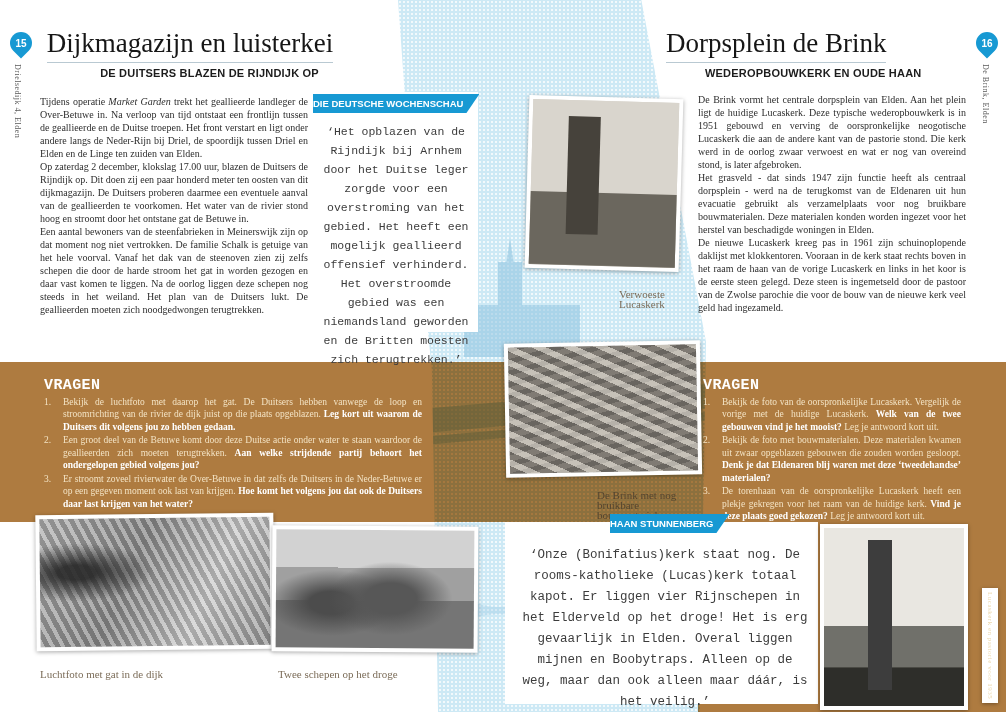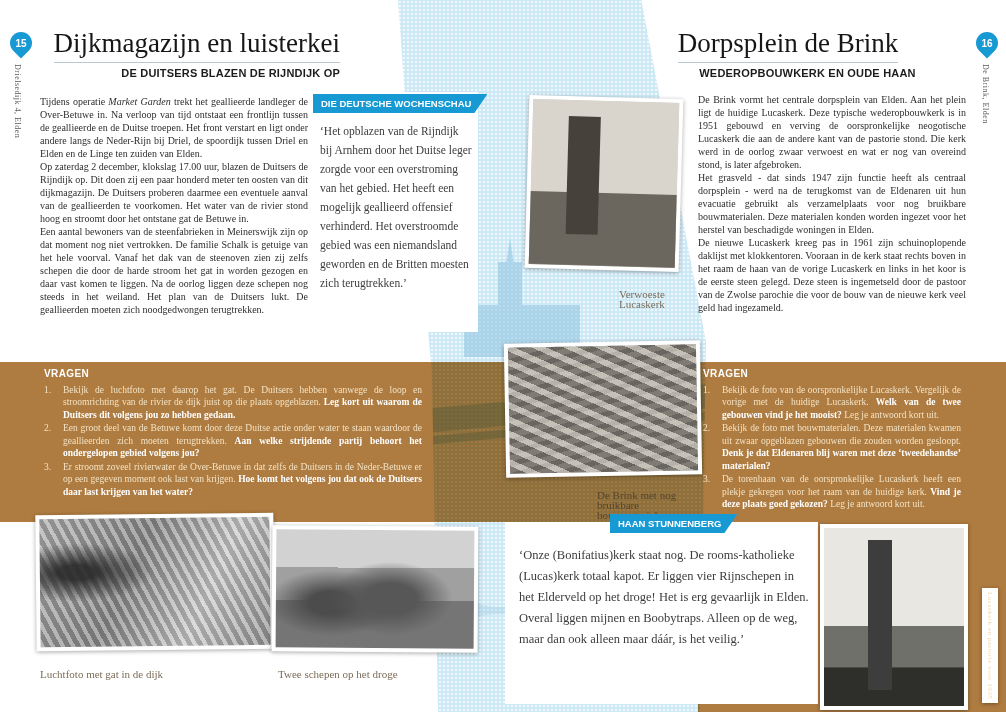--- a/index.html
+++ b/index.html
@@ -29,55 +29,55 @@
               font:bold 10px "Liberation Sans", sans-serif; }
   .pin.left { left:10px; top:32px; } .pin.right { left:976px; top:32px; }
   .edge-label { position:absolute; writing-mode:vertical-rl; font-size:8px; color:#5a5a5a;
                 letter-spacing:0.5px; }
   .edge-label.left { left:13px; top:64px; }
   .edge-label.right { left:981px; top:64px; }
   .edge-label.photo { left:982px; top:588px; color:#ecd8ae; font-size:7px; }
 
   
   .header-block { position:absolute; top:28px; }
-  .header-block.lp { left:40px; width:300px; text-align:right; }
-  .header-block.rp { left:638px; width:300px; text-align:center; }
+  .header-block.lp { left:40px; width:300px; text-align:center; }
+  .header-block.rp { left:666px; width:300px; text-align:left; }
   .page-title { font-family:"Liberation Serif", serif; font-size:27px; font-weight:normal;
                 color:#161616; margin:0; display:inline-block;
                 border-bottom:1px solid #b9c9d2; padding-bottom:3px; }
   .page-subtitle { font-family:"Liberation Sans", sans-serif; font-weight:bold; font-size:11px;
                    color:#1c1c1c; margin-top:4px; letter-spacing:0.2px;margin-left:39px; }
 
   
   .body-col { position:absolute; width:268px; font-size:10px; line-height:13px;
               color:#2e2e2e; text-align:justify; }
   .body-col p { margin:0; }
   .body-col.lp { left:40px; top:95px; }
   .body-col.rp { left:698px; top:93px; }
 
   
   .qbox { position:absolute; background:#ffffff; }
   .qbox.lp { left:313px; top:92px; width:165px; height:240px; }
   .qbox.rp { left:505px; top:522px; width:313px; height:182px; }
   .qbanner { position:absolute; background:#1799d3; color:#fff;
              font-family:"Liberation Sans", sans-serif; font-weight:bold; font-size:9.5px;
-             padding:4px 16px 4px 8px; white-space:nowrap;
+             padding:4px 16px 4px 0; white-space:nowrap;
              clip-path:polygon(0 0, 100% 0, calc(100% - 13px) 100%, 0 100%); }
   .qbanner.lp { left:313px; top:94px; }
   .qbanner.rp { left:610px; top:514px; }
-  .qtext { position:absolute; font-family:Liberation Serif, serif; color:#3c3c3c; }
+  .qtext { position:absolute; font-family:Liberation Mono, monospace; color:#3c3c3c;text-align:center; }
   .qtext.lp { left:320px; top:122px; width:152px; font-size:11.5px; line-height:19px; }
   .qtext.rp { left:519px; top:545px; width:292px; font-size:12.5px; line-height:21px; }
 
   
   .vragen { position:absolute; color:#f3e3c4; font-size:9.5px; line-height:12.5px; }
   .vragen.lp { left:44px; top:368px; width:378px; }
   .vragen.rp { left:703px; top:368px; width:258px; }
-  .vragen h3 { font-family:Liberation Sans, sans-serif; font-size:10px; color:#ffffff;
-               margin:0 0 3px 0; letter-spacing:0.4px; font-weight:bold; }
+  .vragen h3 { font-family:Liberation Mono, monospace; font-size:15px; color:#ffffff;
+               margin:12px 0 3px 0; letter-spacing:0.4px; font-weight:bold; }
   .vragen ol { margin:0; padding:0; list-style:none; }
   .vragen li { display:flex; gap:7px; text-align:justify; margin-bottom:1px; }
   .vragen .num { flex:none; width:12px; }
   .vragen b { color:#ffffff; }
 
   
   .photo { position:absolute; background:#ffffff; padding:4px;
            box-shadow:0 1px 4px rgba(0,0,0,0.35); }
   .photo .img { width:100%; height:100%; }
   #photo-aerial    { left:36px;  top:514px; width:230px; height:128px; transform:rotate(-0.6deg); }

